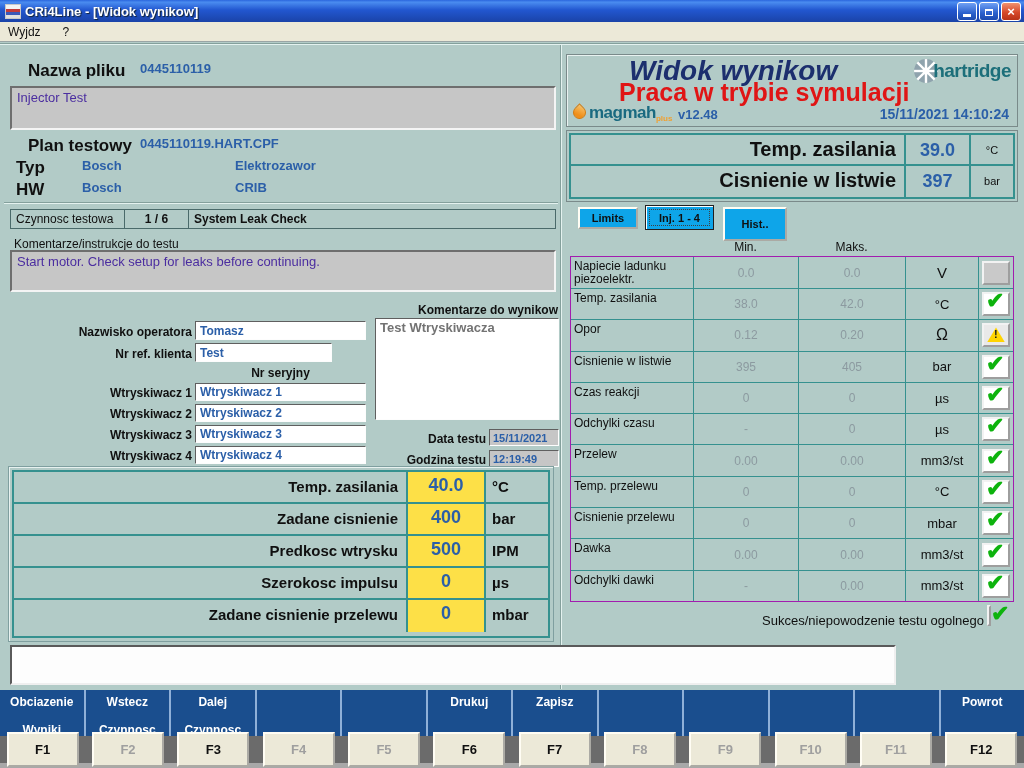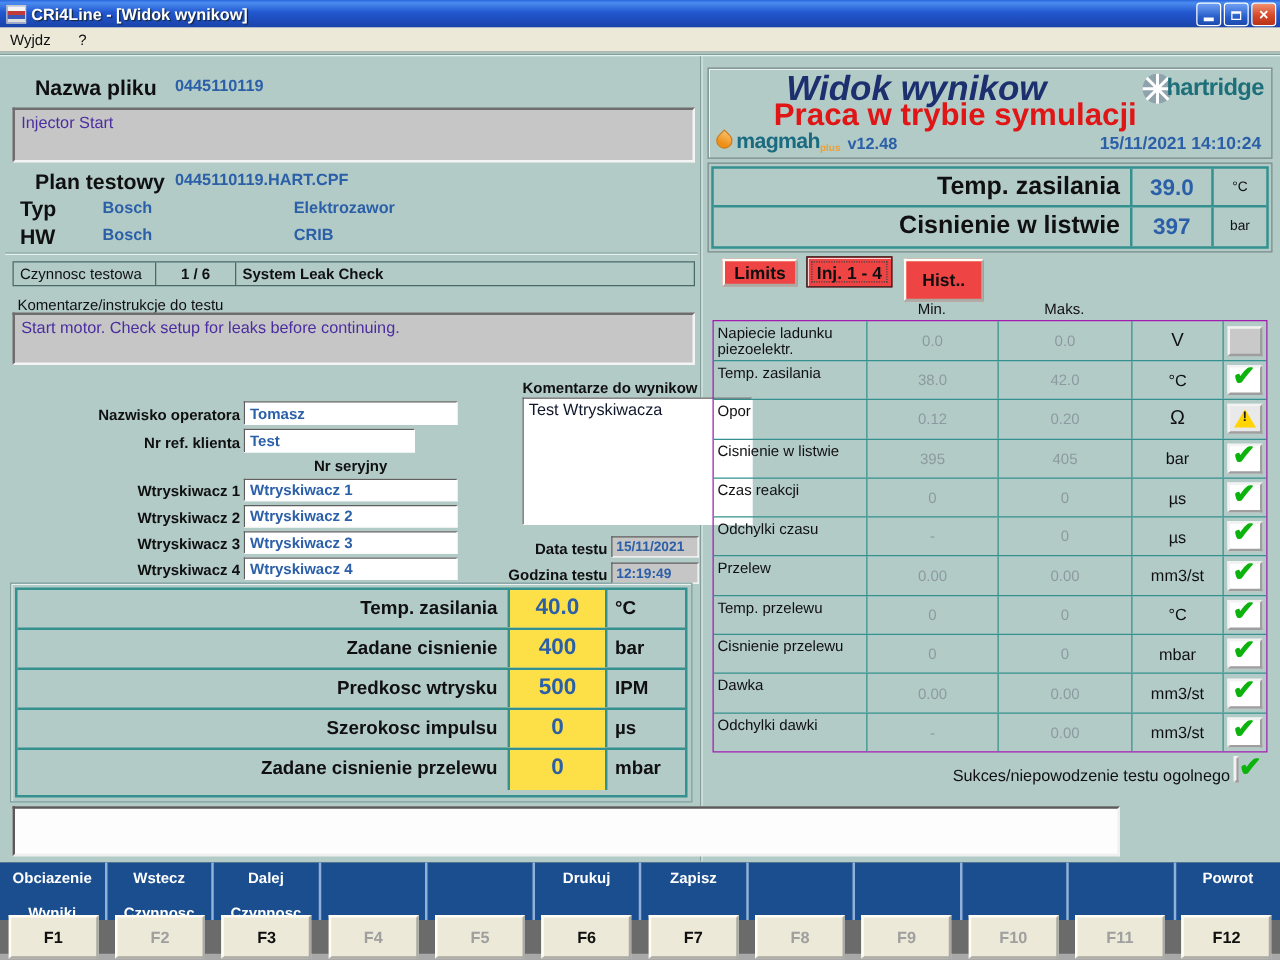--- a/index.html
+++ b/index.html
@@ -46,24 +46,24 @@
   
   .step-strip { display:flex; border:1px solid #4a6a6a; background:#b2cbc7; }
   .step-cell { border-right:1px solid #4a6a6a; padding:2px 5px; font-size:12px; color:#101010; white-space:nowrap; }
   .step-cell:last-child { border-right:none; flex:1; }
 
   
   .inputw { background:#fff; color:#2b5fa8; font-weight:bold; font-size:12px;
     font-family:"Liberation Sans",sans-serif; padding:1px 4px;
     border-top:1px solid #5f5f5f; border-left:1px solid #5f5f5f;
     border-bottom:1px solid #fdfdfd; border-right:1px solid #fdfdfd; }
-  .cmtbox { background:#fff; color:#0f172a; font-weight:normal; font-size:13px; resize:none;
+  .cmtbox { background:#fff; color:#737373; font-weight:bold; font-size:13px; resize:none;
     font-family:"Liberation Sans",sans-serif; padding:1px 4px;
     border-top:1px solid #5f5f5f; border-left:1px solid #5f5f5f;
-    border-bottom:1px solid #fdfdfd; border-right:1px solid #fdfdfd;margin-left:43px; }
+    border-bottom:1px solid #fdfdfd; border-right:1px solid #fdfdfd; }
   .graydisp { background:#c6c6c6; color:#2b5fa8; font-weight:bold; font-size:11px; padding:2px 3px;
     border-top:1px solid #5f5f5f; border-left:1px solid #5f5f5f;
     border-bottom:1px solid #fdfdfd; border-right:1px solid #fdfdfd; }
 
   
   .sp-frame { border:1px solid #7f9f9f; box-shadow:inset 1px 1px 0 #e8f2f0; padding:3px; }
   .sp-table { border:2px solid #35918f; height:100%; }
   .sp-row { display:flex; height:32px; border-bottom:2px solid #35918f; }
   .sp-row:last-child { border-bottom:none; }
   .sp-label { flex:1; text-align:right; padding:6px 8px 0 0; font-weight:bold; font-size:15px; color:#101010; }
@@ -89,21 +89,21 @@
   .rdbox { border:1px solid #7a8a8a; padding:2px; }
   .rd-table { border:2px solid #35918f; height:100%; }
   .rd-row { display:flex; height:31px; border-bottom:2px solid #35918f; }
   .rd-row:last-child { border-bottom:none; }
   .rd-label { flex:1; text-align:right; font-weight:bold; font-size:20px; color:#101010; padding:3px 8px 0 0; }
   .rd-value { width:67px; border-left:2px solid #35918f; border-right:2px solid #35918f;
     text-align:center; font-weight:bold; font-size:18px; color:#2b5fa8; padding-top:5px; }
   .rd-unit { width:42px; text-align:center; font-size:11px; color:#101010; padding-top:9px; }
 
   
-  .btn { position:absolute; background:#ef4444; border:2px outset #fffdf4; font-weight:bold; font-size:14px;
+  .btn { position:absolute; background:#0ea5e9; border:2px outset #fffdf4; font-weight:bold; font-size:11px;
     color:#101010; text-align:center; cursor:pointer; font-family:"Liberation Sans",sans-serif; }
   .btn.sel { border:1px solid #202020; outline:1px dotted #404040; outline-offset:-5px; box-shadow:inset 1px 1px 0 #fff; }
 
   
   .rt-head { position:absolute; font-size:12px; color:#101010; text-align:center; }
   .rt-table { border:1px solid #a21caf; display:flex; flex-direction:column; }
   .rt-row { flex:1; display:flex; border-top:1px solid #35918f; }
   .rt-row:first-child { border-top:none; }
   .rt-c { border-right:1px solid #35918f; display:flex; align-items:center; }
   .rt-label { width:123px; font-size:12px; line-height:13px; color:#101010; padding:2px 3px; align-items:flex-start; padding-top:3px; }
@@ -167,21 +167,21 @@
     <span class="menu-item">Wyjdz</span>
     <span class="menu-item">?</span>
   </div>
   <div class="content-groove abs"></div>
   <div class="v-groove abs"></div>
 
   
   <span class="lblB13 abs" style="left:28px;top:61px;">Nazwa pliku</span>
   <span class="vblue abs" style="left:140px;top:61px;">0445110119</span>
   <div class="graybox abs" style="left:10px;top:86px;width:546px;height:44px;">
-    <span>Injector Start</span>
+    <span>Injector Test</span>
   </div>
   <span class="lblB13 abs" style="left:28px;top:136px;">Plan testowy</span>
   <span class="vblue abs" style="left:140px;top:136px;">0445110119.HART.CPF</span>
   <span class="lblB13 abs" style="left:16px;top:158px;">Typ</span>
   <span class="vblue abs" style="left:82px;top:158px;">Bosch</span>
   <span class="vblue abs" style="left:235px;top:158px;">Elektrozawor</span>
   <span class="lblB13 abs" style="left:16px;top:180px;">HW</span>
   <span class="vblue abs" style="left:82px;top:180px;">Bosch</span>
   <span class="vblue abs" style="left:235px;top:180px;">CRIB</span>
   <div class="abs" style="left:4px;top:202px;width:554px;height:2px;border-top:1px solid #84a09c;border-bottom:1px solid #e4f2ef;"></div>

